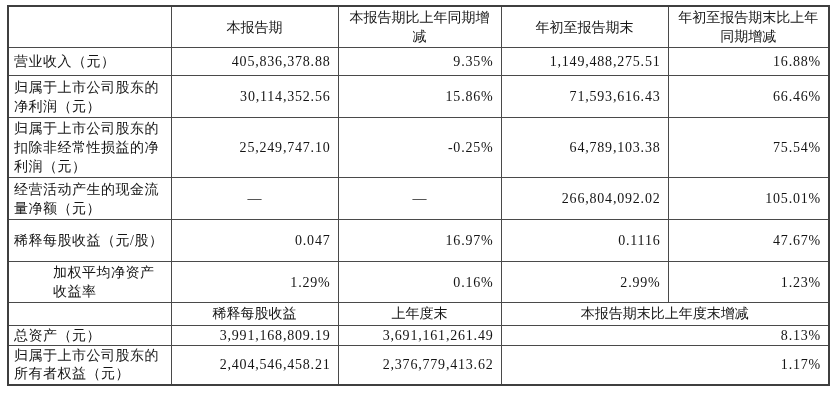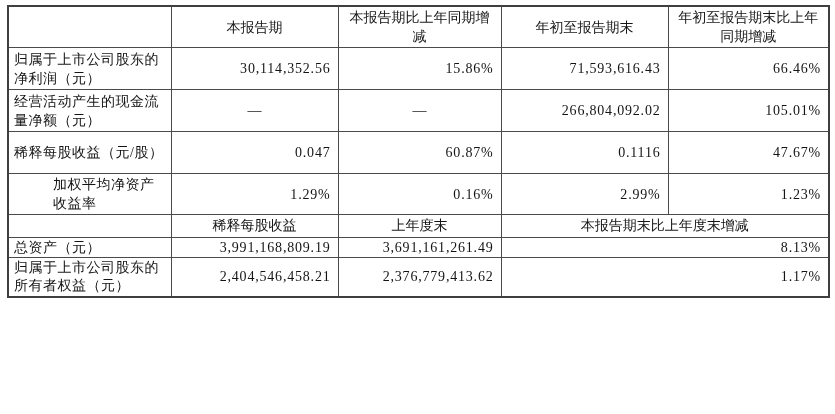--- a/index.html
+++ b/index.html
@@ -58,43 +58,57 @@
 
     <tbody>
         <tr class="h1">
       <td class="gray lab"></td>
       <td class="gray ctr">本报告期</td>
       <td class="gray ctr">本报告期比上年同期增减</td>
       <td class="gray ctr">年初至报告期末</td>
       <td class="gray ctr">年初至报告期末比上年同期增减</td>
     </tr>
 
+    <tr class="r1">
+      <td class="gray lab">营业收入（元）</td>
+      <td class="num">405,836,378.88</td>
+      <td class="num">9.35%</td>
+      <td class="num">1,149,488,275.51</td>
+      <td class="num">16.88%</td>
+    </tr>
 
     <tr class="r2">
       <td class="gray lab">归属于上市公司股东的净利润（元）</td>
       <td class="num">30,114,352.56</td>
       <td class="num">15.86%</td>
       <td class="num">71,593,616.43</td>
       <td class="num">66.46%</td>
     </tr>
 
+    <tr class="r3">
+      <td class="gray lab">归属于上市公司股东的扣除非经常性损益的净利润（元）</td>
+      <td class="num">25,249,747.10</td>
+      <td class="num">-0.25%</td>
+      <td class="num">64,789,103.38</td>
+      <td class="num">75.54%</td>
+    </tr>
 
     <tr class="r4">
       <td class="gray lab">经营活动产生的现金流量净额（元）</td>
       <td class="gray ctr dash">—</td>
       <td class="gray ctr dash">—</td>
       <td class="num">266,804,092.02</td>
       <td class="num">105.01%</td>
     </tr>
 
 
     <tr class="r6">
       <td class="gray lab">稀释每股收益（元/股）</td>
       <td class="num">0.047</td>
-      <td class="num">60.87%</td>
+      <td class="num">16.97%</td>
       <td class="num">0.1116</td>
       <td class="num">47.67%</td>
     </tr>
 
     <tr class="r7">
       <td class="gray lab">加权平均净资产收益率</td>
       <td class="num">1.29%</td>
       <td class="num">0.16%</td>
       <td class="num">2.99%</td>
       <td class="num">1.23%</td>

